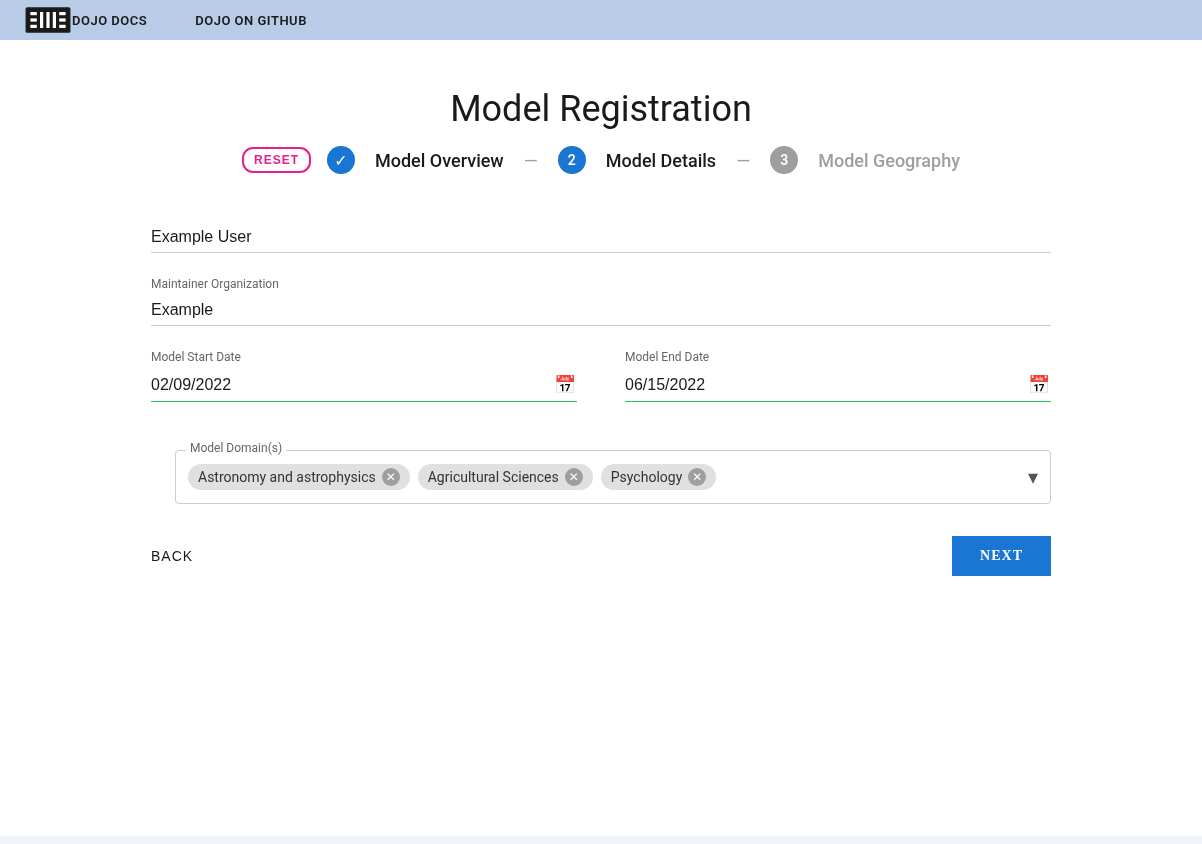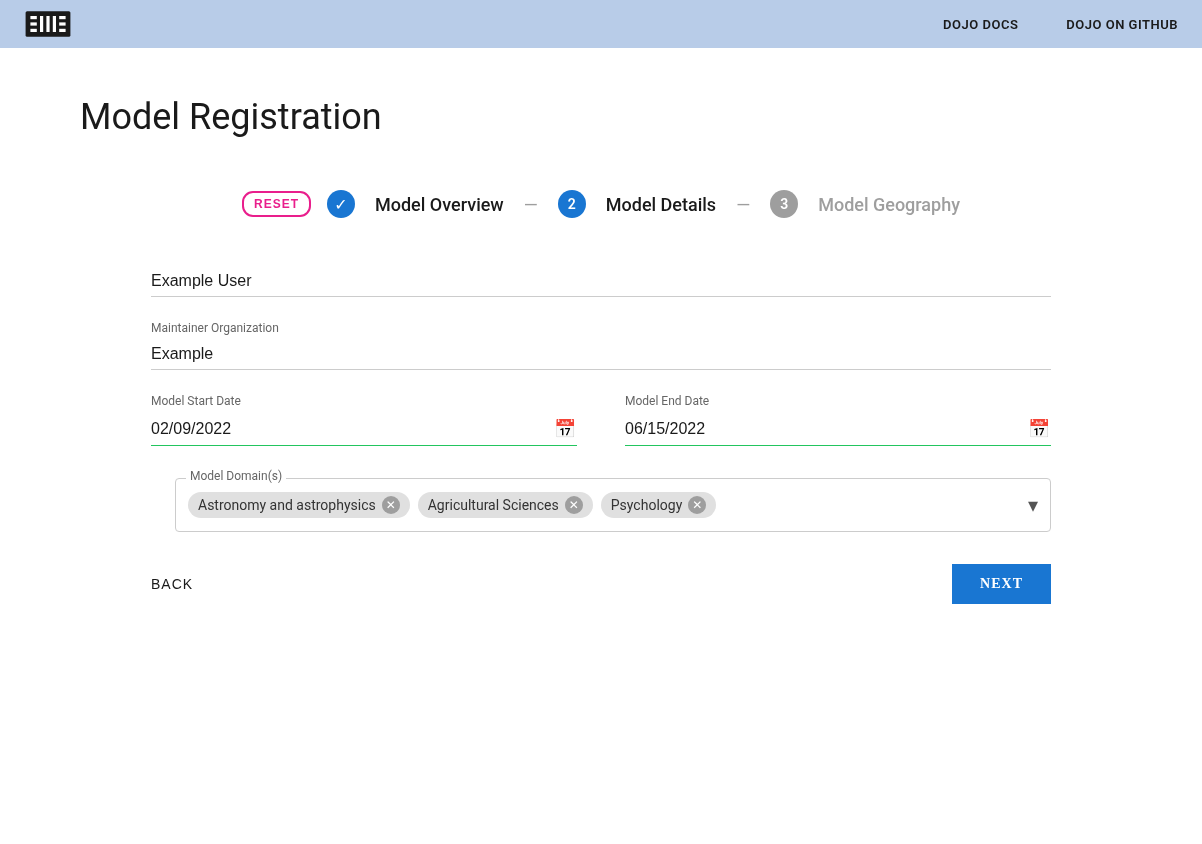--- a/index.html
+++ b/index.html
@@ -5,24 +5,24 @@
     * { box-sizing: border-box; margin: 0; padding: 0; }
     body {
       font-family: -apple-system, BlinkMacSystemFont, 'Segoe UI', Roboto, sans-serif;
       background: #f0f4fa;
       min-height: 844px;
     }
 
     
     .header {
       background: #b8cce8;
-      height: 48px;
-      display: flex;
-      align-items: center;
-      justify-content: space-between;
+      height: 40px;
+      display: flex;
+      align-items: center;
+      justify-content: flex-start;
       padding: 0 24px;
     }
     .header-logo {
       display: flex;
       align-items: center;
     }
     .logo-icon {
       width: 48px;
       height: 32px;
     }
@@ -40,25 +40,25 @@
 
     
     .main {
       background: #fff;
       max-width: 1202px;
       min-height: 796px;
       padding: 48px 80px 60px;
     }
 
     .page-title {
-      text-align: left;
+      text-align: center;
       font-size: 36px;
       font-weight: 400;
       color: #1a1a1a;
-      margin-bottom: 52px;
+      margin-bottom: 16px;
     }
 
     
     .stepper {
       display: flex;
       align-items: center;
       justify-content: center;
       gap: 16px;
       margin-bottom: 48px;
     }
@@ -146,21 +146,21 @@
       font-size: 16px;
       color: #1a1a1a;
       background: transparent;
       outline: none;
     }
 
     
     .date-row {
       display: flex;
       gap: 48px;
-      margin-bottom: 32px;
+      margin-bottom: 48px;
     }
     .date-field {
       flex: 1;
     }
     .date-input-wrap {
       display: flex;
       align-items: center;
       border-bottom: 1px solid #22c55e;
       padding: 6px 0;
     }

